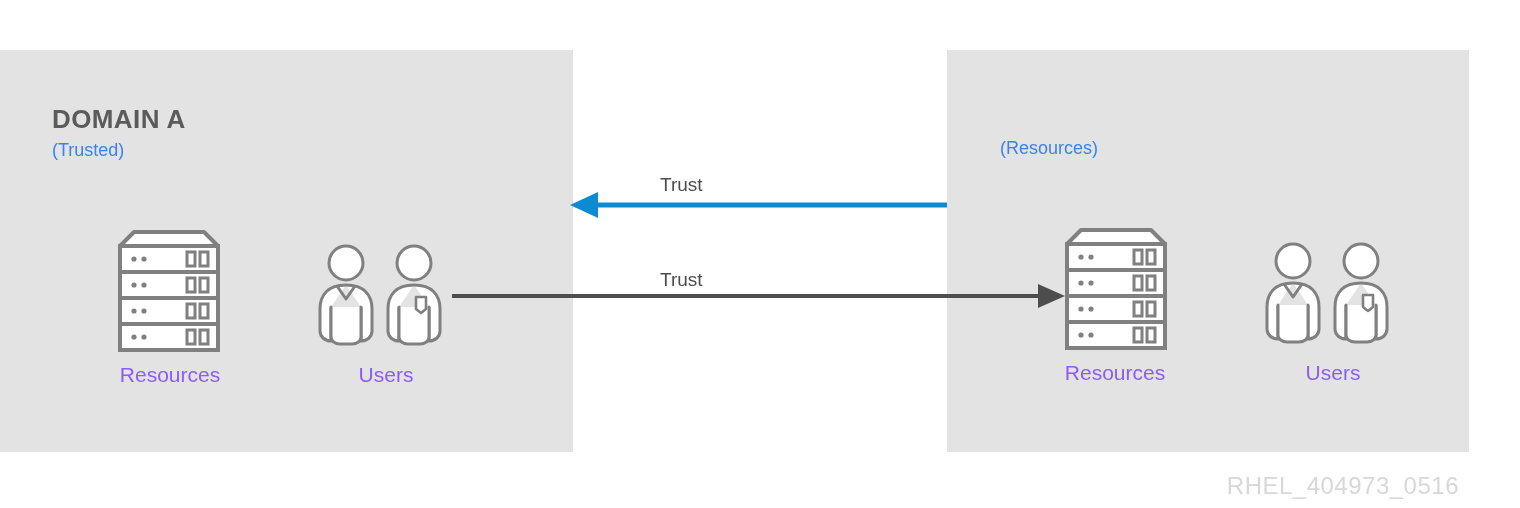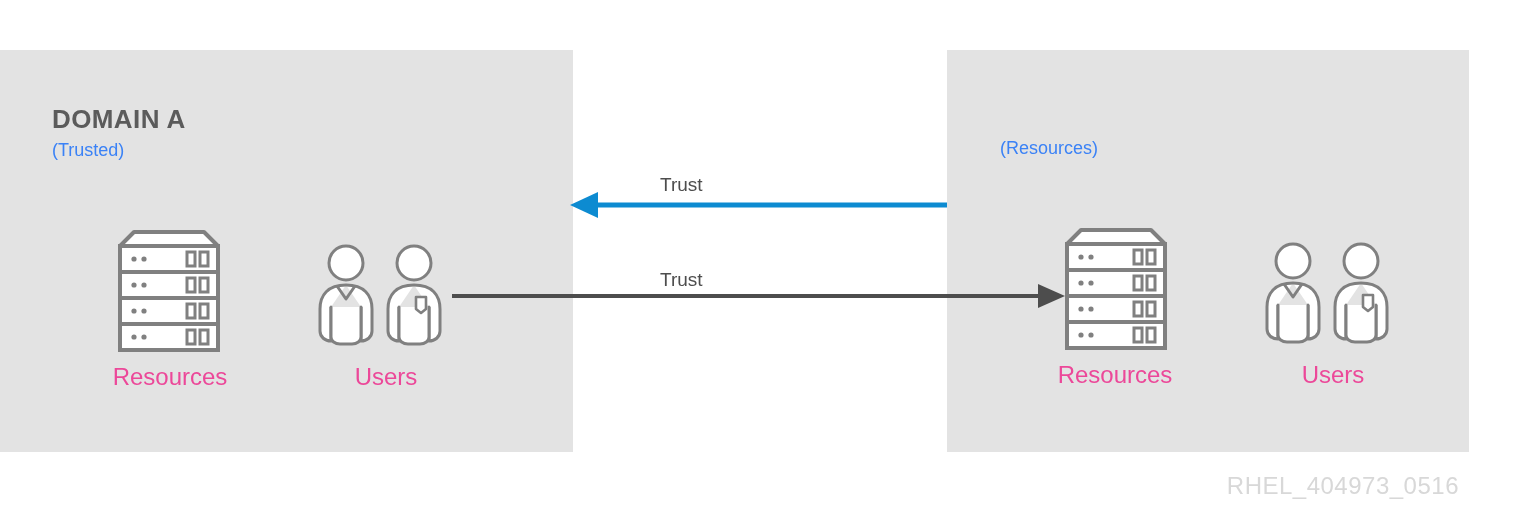--- a/index.html
+++ b/index.html
@@ -40,22 +40,22 @@
     font-size: 18px;
     white-space: nowrap;
   }
   #title-a { left: 52px; top: 104px; }
   #sub-a   { left: 52px; top: 140px; }
   #title-b { left: 1000px; top: 102px; }
   #sub-b   { left: 1000px; top: 138px; }
 
   .icon-label {
     position: absolute;
-    color: #ec4899;
-    font-size: 24px;
+    color: #8b5cf6;
+    font-size: 21px;
     white-space: nowrap;
     text-align: center;
   }
 
   .flow-label {
     position: absolute;
     color: #4d4d4d;
     font-size: 19px;
     white-space: nowrap;
     text-align: left;

